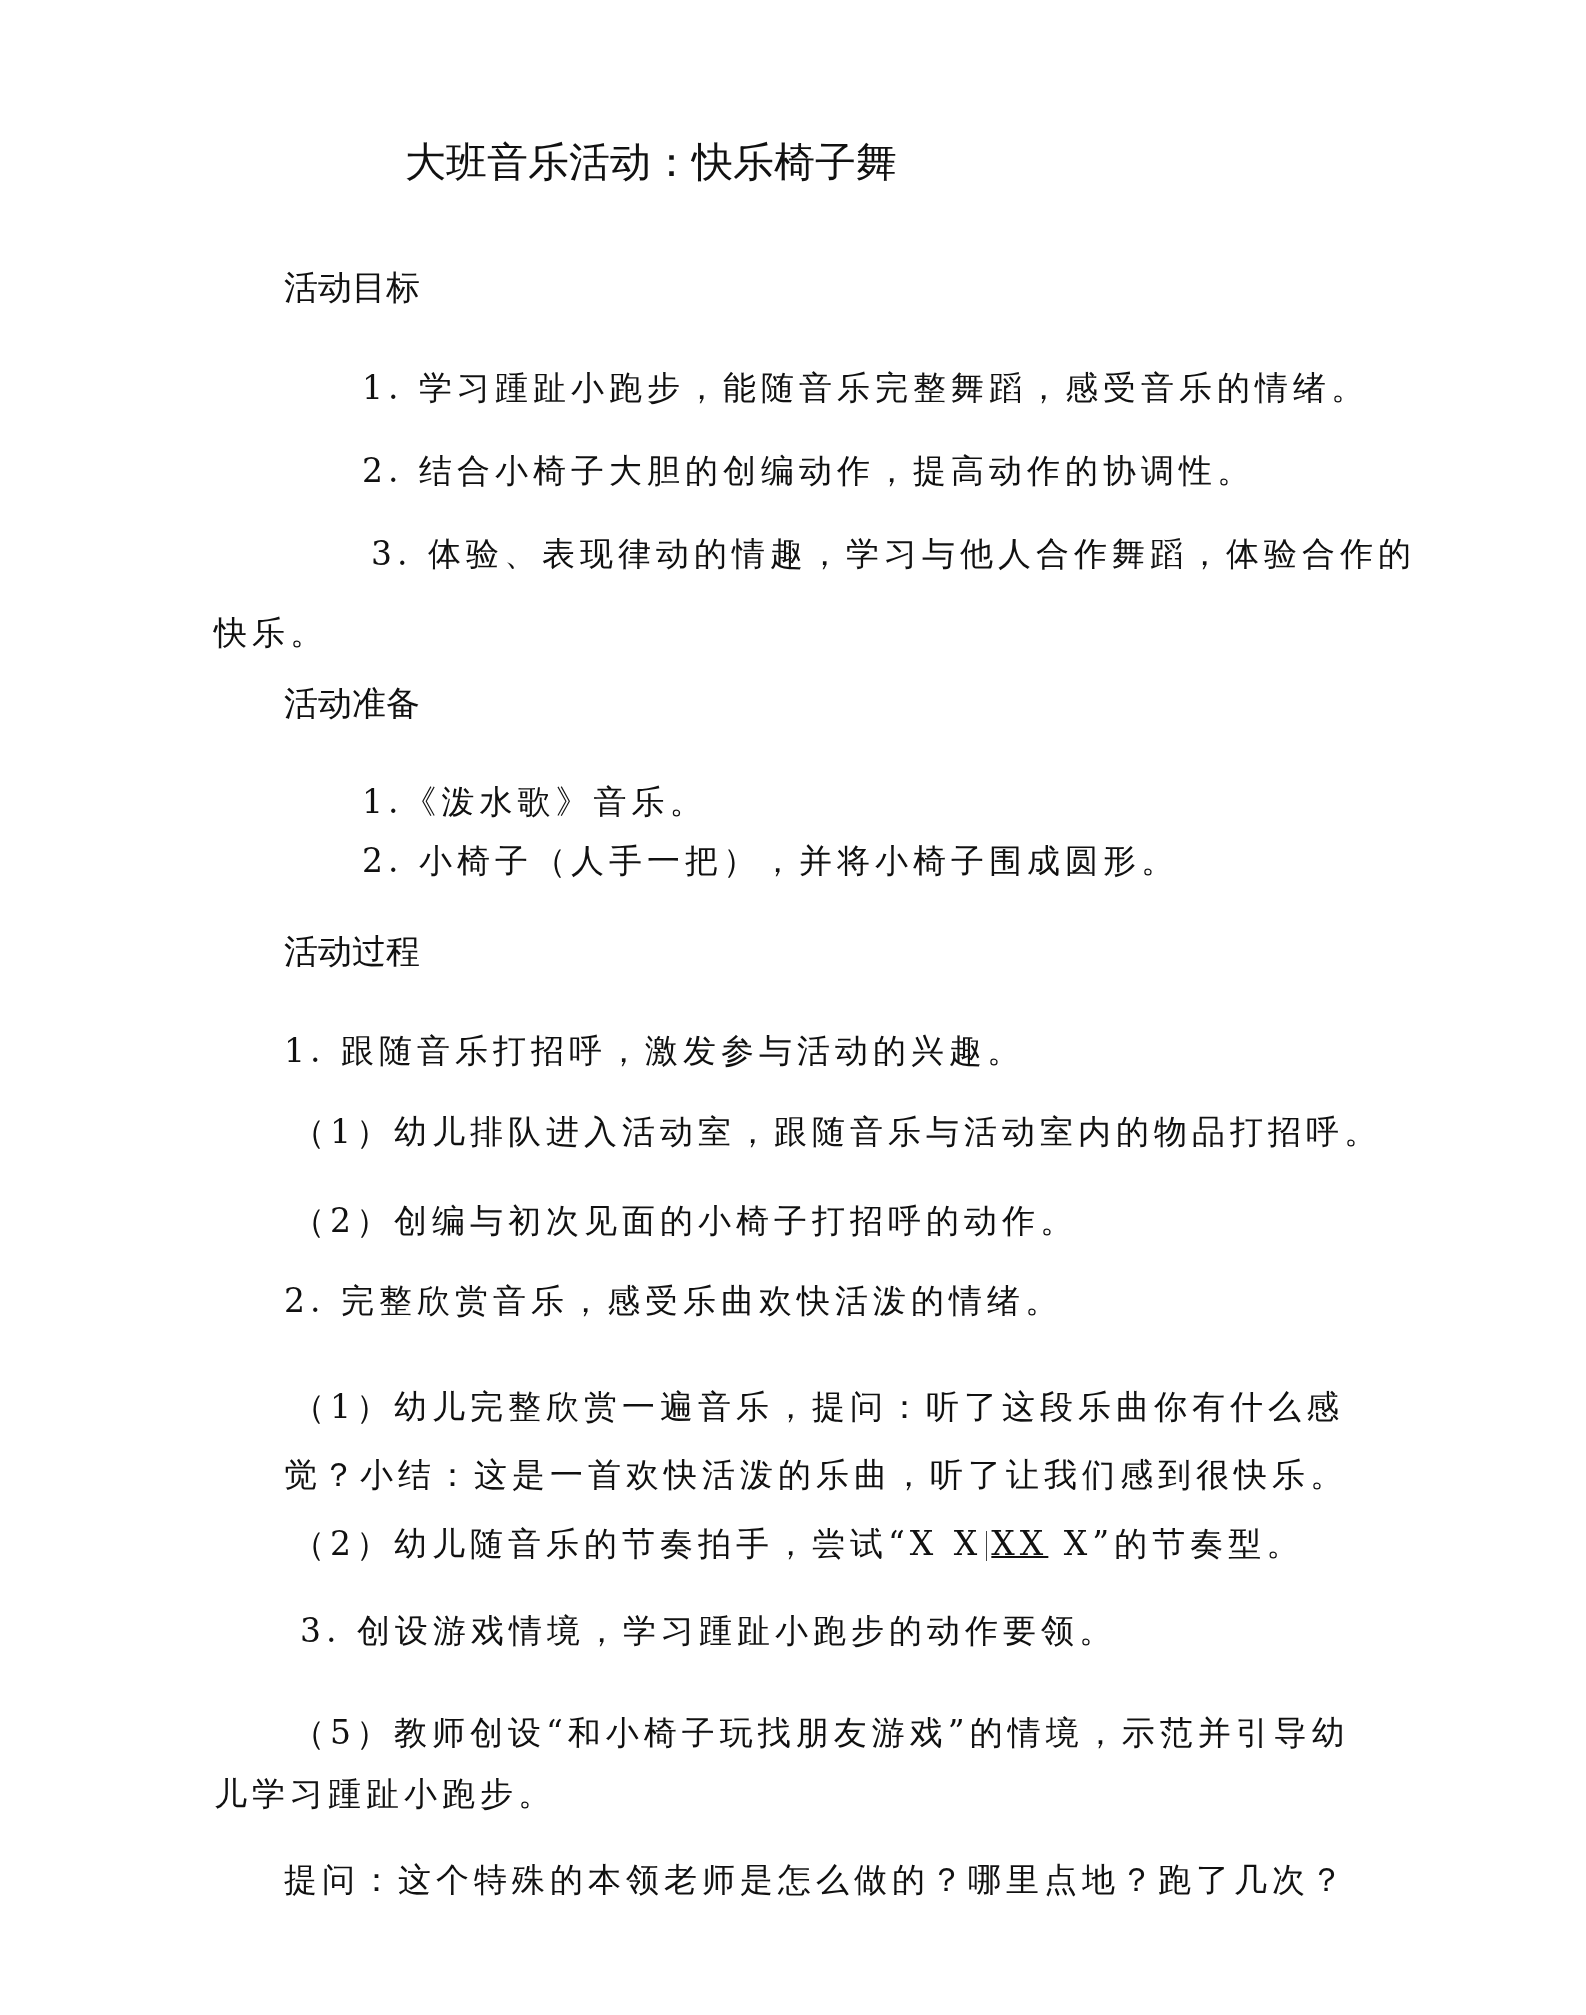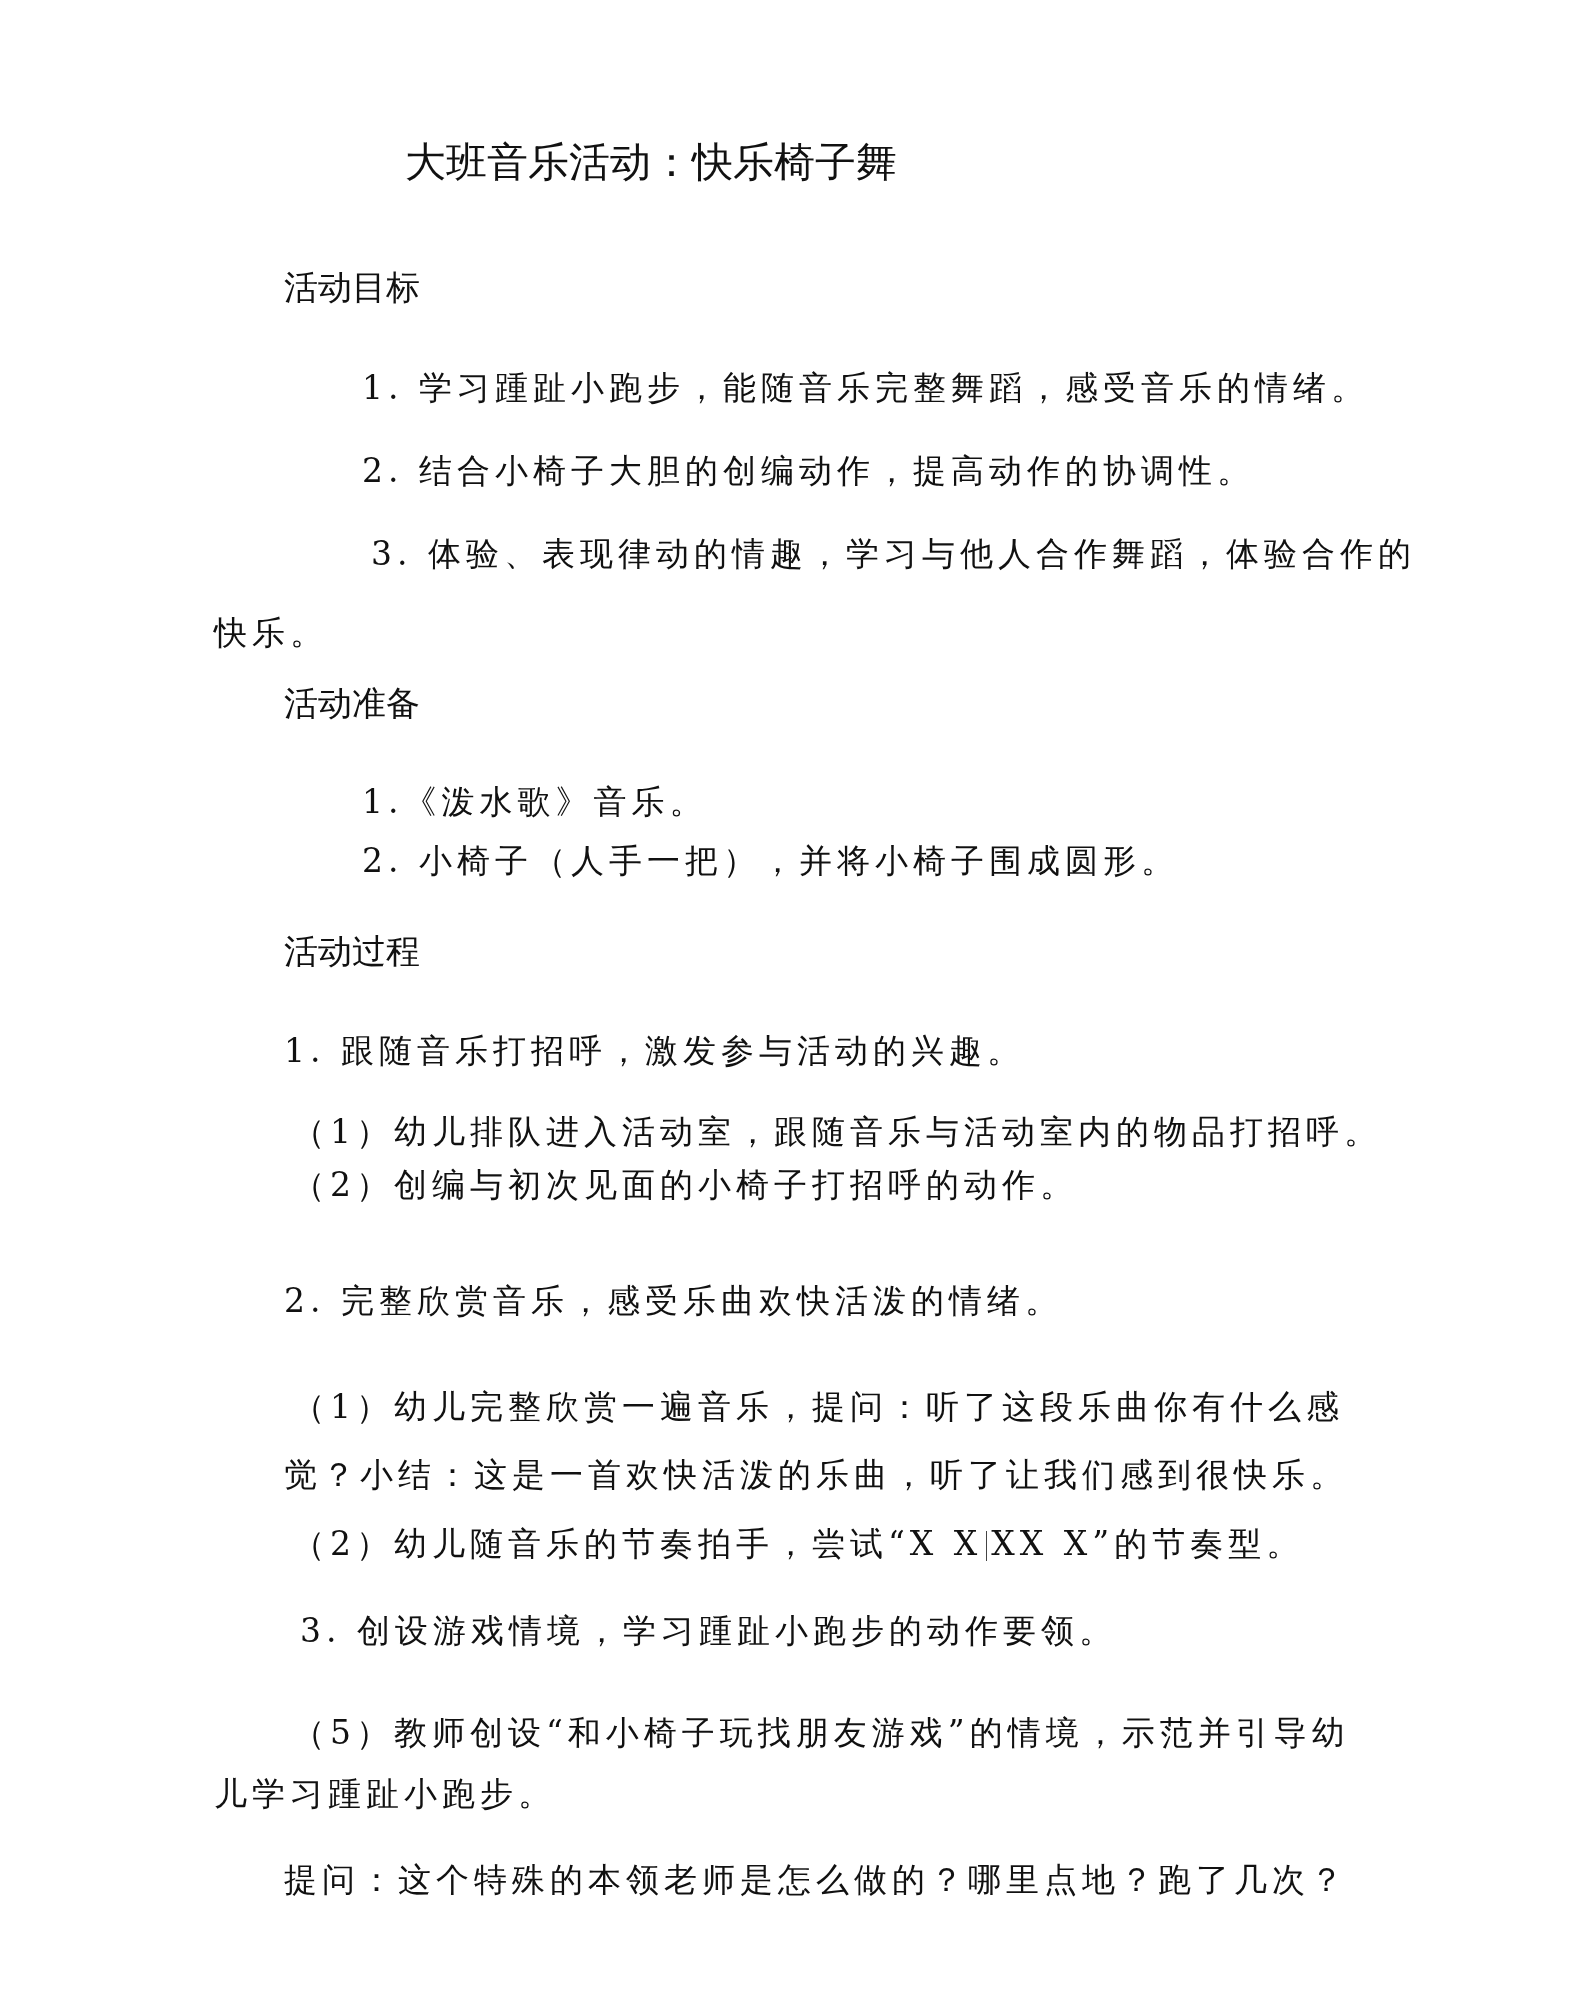--- a/index.html
+++ b/index.html
@@ -1,21 +1,21 @@
 <!DOCTYPE html>
 <html><head>
 <meta charset="utf-8">
 <style>
   html, body { margin: 0; padding: 0; background: #ffffff; }
   body { width: 1586px; height: 2015px; position: relative; overflow: hidden; color: #111; }
   .line { position: absolute; white-space: nowrap; line-height: 1; }
   .title { font-family: "DejaVu Sans", "Liberation Sans", sans-serif; font-size: 41px; left: 0; width: 1302px; text-align: center; top: 142px; }
   .heading { font-family: "DejaVu Sans", "Liberation Sans", sans-serif; font-size: 34px; left: 284px; margin-top: 16px; }
   .body { font-family: "DejaVu Serif", "Liberation Serif", serif; font-size: 33px; letter-spacing: 5px; margin-top: 32px; }
-  .u { text-decoration-thickness: 2px; }
+  .u { text-decoration: underline; text-decoration-thickness: 2px; }
   .bar { display: inline-block; width: 1px; height: 30px; background: #444; vertical-align: middle; margin: 0 4px; }
 </style>
 </head>
 <body>
 
 <div>
   <div class="line title">大班音乐活动：快乐椅子舞</div>
 
   <div class="line heading" style="top:254px">活动目标</div>
   <div class="line body" style="left:362px; top:339px">1. 学习踵趾小跑步，能随音乐完整舞蹈，感受音乐的情绪。</div>
@@ -23,21 +23,21 @@
   <div class="line body" style="left:371px; top:505px">3. 体验、表现律动的情趣，学习与他人合作舞蹈，体验合作的</div>
   <div class="line body" style="left:214px; top:584px">快乐。</div>
 
   <div class="line heading" style="top:670px">活动准备</div>
   <div class="line body" style="left:362px; top:753px">1.《泼水歌》音乐。</div>
   <div class="line body" style="left:362px; top:812px">2. 小椅子（人手一把），并将小椅子围成圆形。</div>
 
   <div class="line heading" style="top:918px">活动过程</div>
   <div class="line body" style="left:284px; top:1002px">1. 跟随音乐打招呼，激发参与活动的兴趣。</div>
   <div class="line body" style="left:292px; top:1083px">（1）幼儿排队进入活动室，跟随音乐与活动室内的物品打招呼。</div>
-  <div class="line body" style="left:292px; top:1136px">（2）创编与初次见面的小椅子打招呼的动作。</div>
+  <div class="line body" style="left:292px; top:1172px">（2）创编与初次见面的小椅子打招呼的动作。</div>
   <div class="line body" style="left:284px; top:1252px">2. 完整欣赏音乐，感受乐曲欢快活泼的情绪。</div>
   <div class="line body" style="left:292px; top:1358px">（1）幼儿完整欣赏一遍音乐，提问：听了这段乐曲你有什么感</div>
   <div class="line body" style="left:284px; top:1426px">觉？小结：这是一首欢快活泼的乐曲，听了让我们感到很快乐。</div>
   <div class="line body" style="left:292px; top:1495px">
     <span>（2）幼儿随音乐的节奏拍手，尝试“X X</span><span class="bar"></span><span class="u">XX</span><span> X”的节奏型。</span>
   </div>
   <div class="line body" style="left:300px; top:1582px">3. 创设游戏情境，学习踵趾小跑步的动作要领。</div>
   <div class="line body" style="left:292px; top:1684px">（5）教师创设“和小椅子玩找朋友游戏”的情境，示范并引导幼</div>
   <div class="line body" style="left:214px; top:1745px">儿学习踵趾小跑步。</div>
   <div class="line body" style="left:284px; top:1831px">提问：这个特殊的本领老师是怎么做的？哪里点地？跑了几次？</div>

